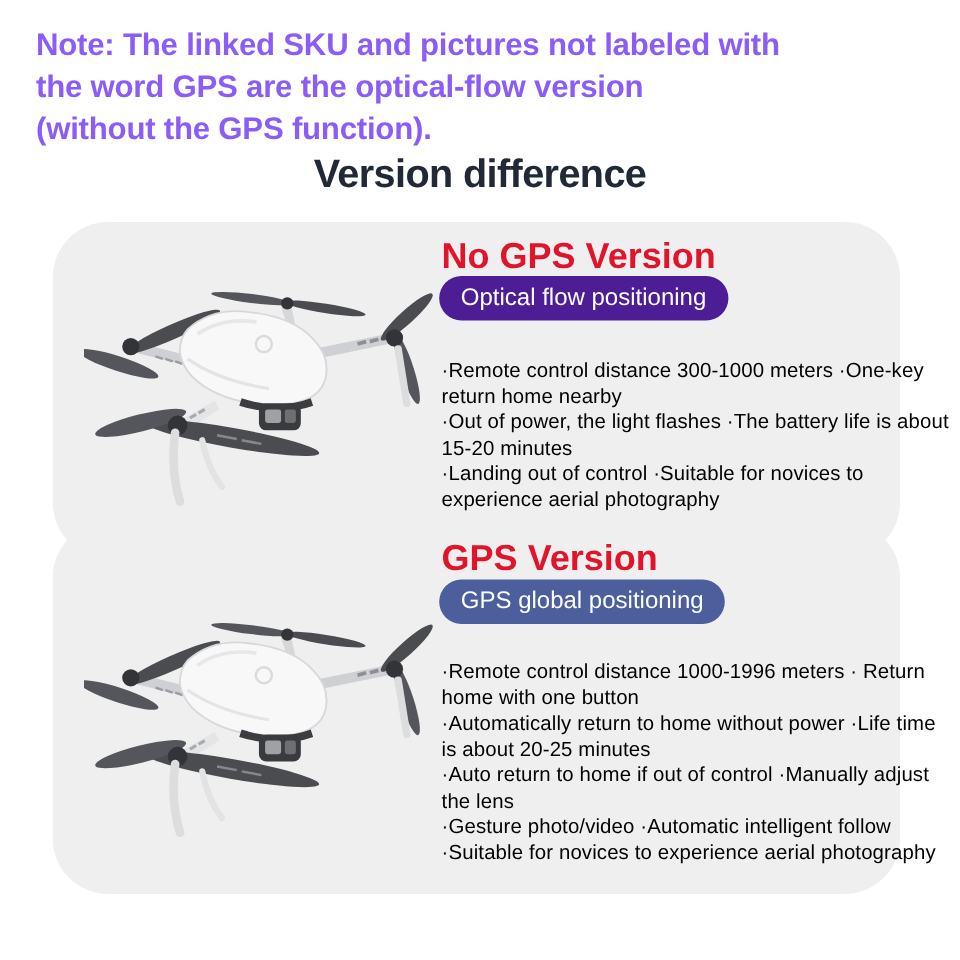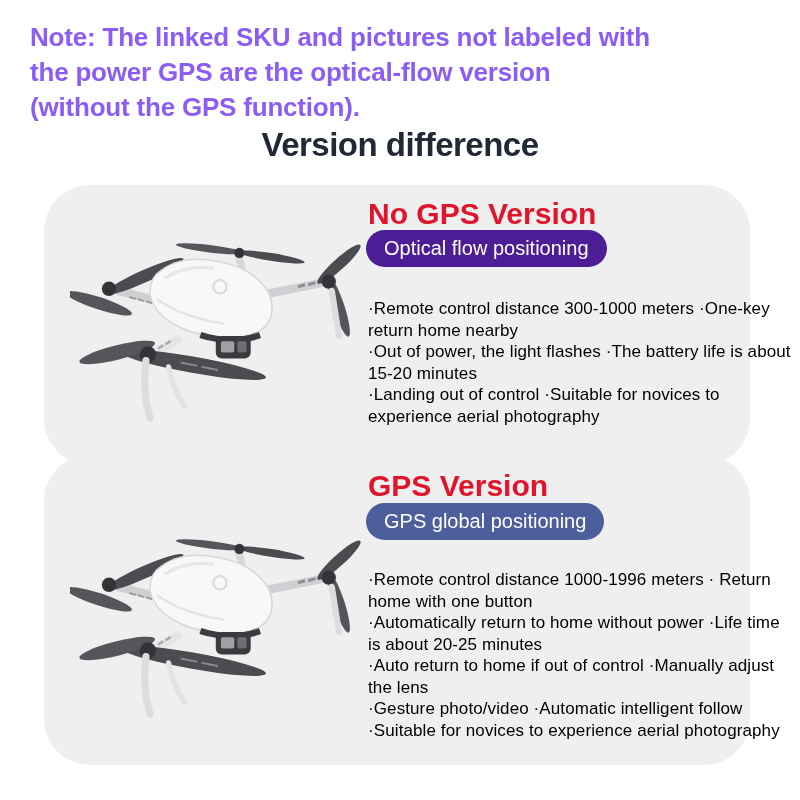--- a/index.html
+++ b/index.html
@@ -37,21 +37,21 @@
 
   
   .version-card {
     position: absolute;
     left: 44px;
     width: 706px;
     background: #efeff0;
     border-radius: 46px;
   }
   .card-nogps { top: 185px; height: 280px; }
-  .card-gps   { top: 455px; height: 310px; }
+  .card-gps   { top: 435px; height: 310px; }
 
   .card-heading {
     position: absolute;
     left: 324px; top: 12px;
     font-size: 30px;
     font-weight: bold;
     color: #e0152c;
     white-space: nowrap;
   }
   .card-gps .card-heading { top: 14px; }
@@ -92,21 +92,21 @@
     height: 208px;
   }
   .card-nogps .drone { top: 52px; }
   .card-gps   .drone { top: 78px; }
 </style>
 </head>
 <body>
 
 <div class="note">
   <div>Note: The linked SKU and pictures not labeled with</div>
-  <div>the power GPS are the optical-flow version</div>
+  <div>the word GPS are the optical-flow version</div>
   <div>(without the GPS function).</div>
 </div>
 
 <div class="page-title">Version difference</div>
 
 <svg width="0" height="0" style="position:absolute">
   <defs>
     <g id="drone-art">
 
       <path d="M166 36 L160 18 L168 16 L172 35 Z" fill="#d6d7d9"></path>

